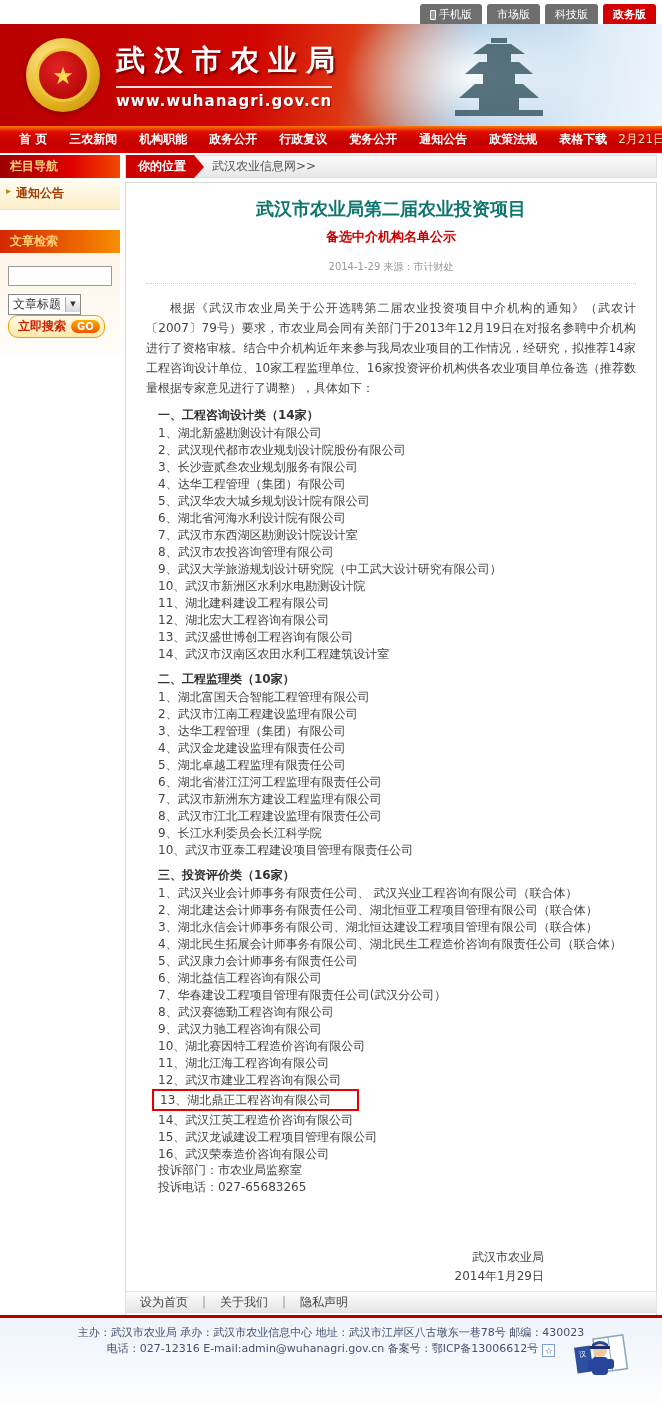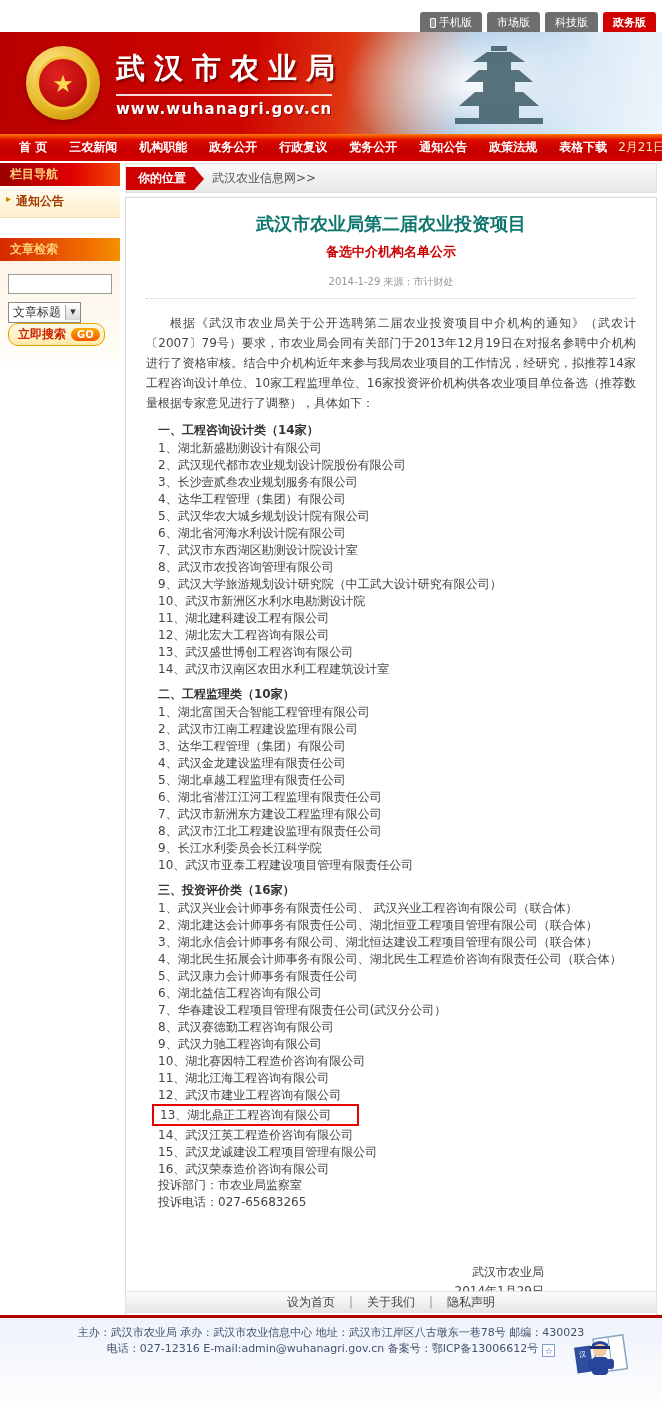--- a/index.html
+++ b/index.html
@@ -2,21 +2,21 @@
 <html><head>
 <meta charset="utf-8">
 <style>
   * { margin:0; padding:0; box-sizing:border-box; }
   html,body { width:662px; }
   body {
     height:1402px; position:relative; overflow:hidden; background:#fff;
     font-family:"DejaVu Sans","Liberation Sans",sans-serif; color:#444;
   }
   
-  .topbar { height:32px; background:#fff; display:flex; justify-content:flex-end; align-items:flex-end; padding-right:6px; }
+  .topbar { height:24px; background:#fff; display:flex; justify-content:flex-end; align-items:flex-end; padding-right:6px; }
   .tab { background:#6e6e6e; color:#fff; font-size:11px; line-height:11px; padding:5px 10px 4px; margin-left:5px;
          border-radius:3px 3px 0 0; cursor:pointer; display:flex; align-items:center; }
   .tab.active { background:#d20000; font-weight:bold; }
   .phone-glyph { display:inline-block; width:6px; height:10px; border:1px solid #fff; border-radius:1px; margin-right:3px; background:#999; }
   
   .header { height:102px; position:relative; overflow:hidden; display:flex; align-items:center;
     background:linear-gradient(100deg,#b80000 0%,#cf0600 38%,#de3512 52%,#c96a4e 58%,#8fb8dc 70%,#dcebf7 88%,#eef5fb 100%); }
   .header::after { content:""; position:absolute; left:52%; top:-30%; width:260px; height:160%; pointer-events:none;
     background:radial-gradient(closest-side,rgba(255,255,255,.95),rgba(255,255,255,0)); }
   .emblem { width:74px; height:74px; border-radius:50%; flex:none; margin:0 16px 0 26px; position:relative; z-index:2;
@@ -48,21 +48,21 @@
   .select-box { display:inline-flex; align-items:center; border:1px solid #8a8a8a; background:#fff; font-size:12px;
     margin-top:8px; padding:1px 0 1px 4px; cursor:pointer; color:#333; }
   .select-arrow { width:15px; height:15px; margin-left:4px; background:linear-gradient(#fdfdfd,#d8d8d8); border-left:1px solid #aaa;
     font-size:7px; line-height:15px; text-align:center; color:#333; }
   .search-btn { display:inline-flex; align-items:center; background:linear-gradient(#fffbe8,#ffe9a8);
     border:1px solid #e8a000; border-radius:10px; padding:2px 4px 2px 9px; cursor:pointer; }
   .search-btn .txt { color:#cc2200; font-weight:bold; font-size:12px; }
   .search-btn .go { background:linear-gradient(#ffac00,#f05400); color:#fff; font-weight:bold; font-size:10px;
     border-radius:7px; padding:1px 6px; margin-left:5px; }
   
-  .breadcrumb { height:30px; background:linear-gradient(#fbfbfb,#e7e7e7); border:1px solid #e0e0e0; display:flex; align-items:center;
+  .breadcrumb { height:23px; background:linear-gradient(#fbfbfb,#e7e7e7); border:1px solid #e0e0e0; display:flex; align-items:center;
     font-size:12px; color:#555; }
   .crumb-ribbon { background:#cf0000; color:#fff; font-weight:bold; font-size:12px; height:23px; line-height:23px;
     padding:0 8px 0 12px; position:relative; margin-right:18px; }
   .crumb-ribbon::after { content:""; position:absolute; right:-10px; top:0; border-left:10px solid #cf0000;
     border-top:12px solid transparent; border-bottom:11px solid transparent; }
   
   .panel { border:1px solid #d8d8d8; background:#fff; margin-top:4px; padding:14px 20px 28px; }
   .a-title { text-align:center; color:#0f766e; font-size:18px; font-weight:bold; line-height:24px; }
   .a-subtitle { text-align:center; color:#cc0000; font-size:13px; font-weight:bold; margin-top:7px; }
   .a-meta { text-align:center; color:#999; font-size:10px; margin-top:14px; }
@@ -77,21 +77,21 @@
   .share-row { margin-top:10px; display:flex; align-items:center; }
   .share-label { font-size:12px; color:#555; margin-right:4px; }
   .share-ico { width:16px; height:16px; border-radius:3px; margin-right:3px; cursor:pointer; }
   .share-count { width:34px; height:16px; border:1px solid #bbb; background:#fff; font-size:10px; line-height:16px;
     text-align:center; color:#555; margin-left:2px; position:relative; }
   .share-count::before { content:""; position:absolute; left:-4px; top:5px; border-right:4px solid #bbb;
     border-top:3px solid transparent; border-bottom:3px solid transparent; }
   
   .bottom { position:absolute; left:0; right:0; bottom:0; }
   .flinks { margin-left:125px; margin-right:5px; height:22px; background:linear-gradient(#fcfcfc,#e6e6e6);
-    border:1px solid #e2e2e2; display:flex; align-items:center; justify-content:center; font-size:12px; color:#444; }
+    border:1px solid #e2e2e2; display:flex; align-items:center; justify-content:flex-start; font-size:12px; color:#444; }
   .flink { padding:0 14px; cursor:pointer; }
   .fsep { color:#999; }
   .redline { height:3px; background:#b00000; margin-top:2px; }
   .finfo { height:84px; background:linear-gradient(#eef3fb,#fdfdfe); text-align:center; font-size:11px; color:#44506e;
     padding-top:7px; line-height:16px; position:relative; }
   .badge-ico { display:inline-block; width:13px; height:13px; border:1px solid #7f9fd0; background:#fff; color:#2244cc;
     font-size:9px; line-height:12px; vertical-align:-2px; margin-left:4px; text-align:center; }
   .mascot { position:absolute; right:28px; bottom:16px; }
 </style>
 </head>

